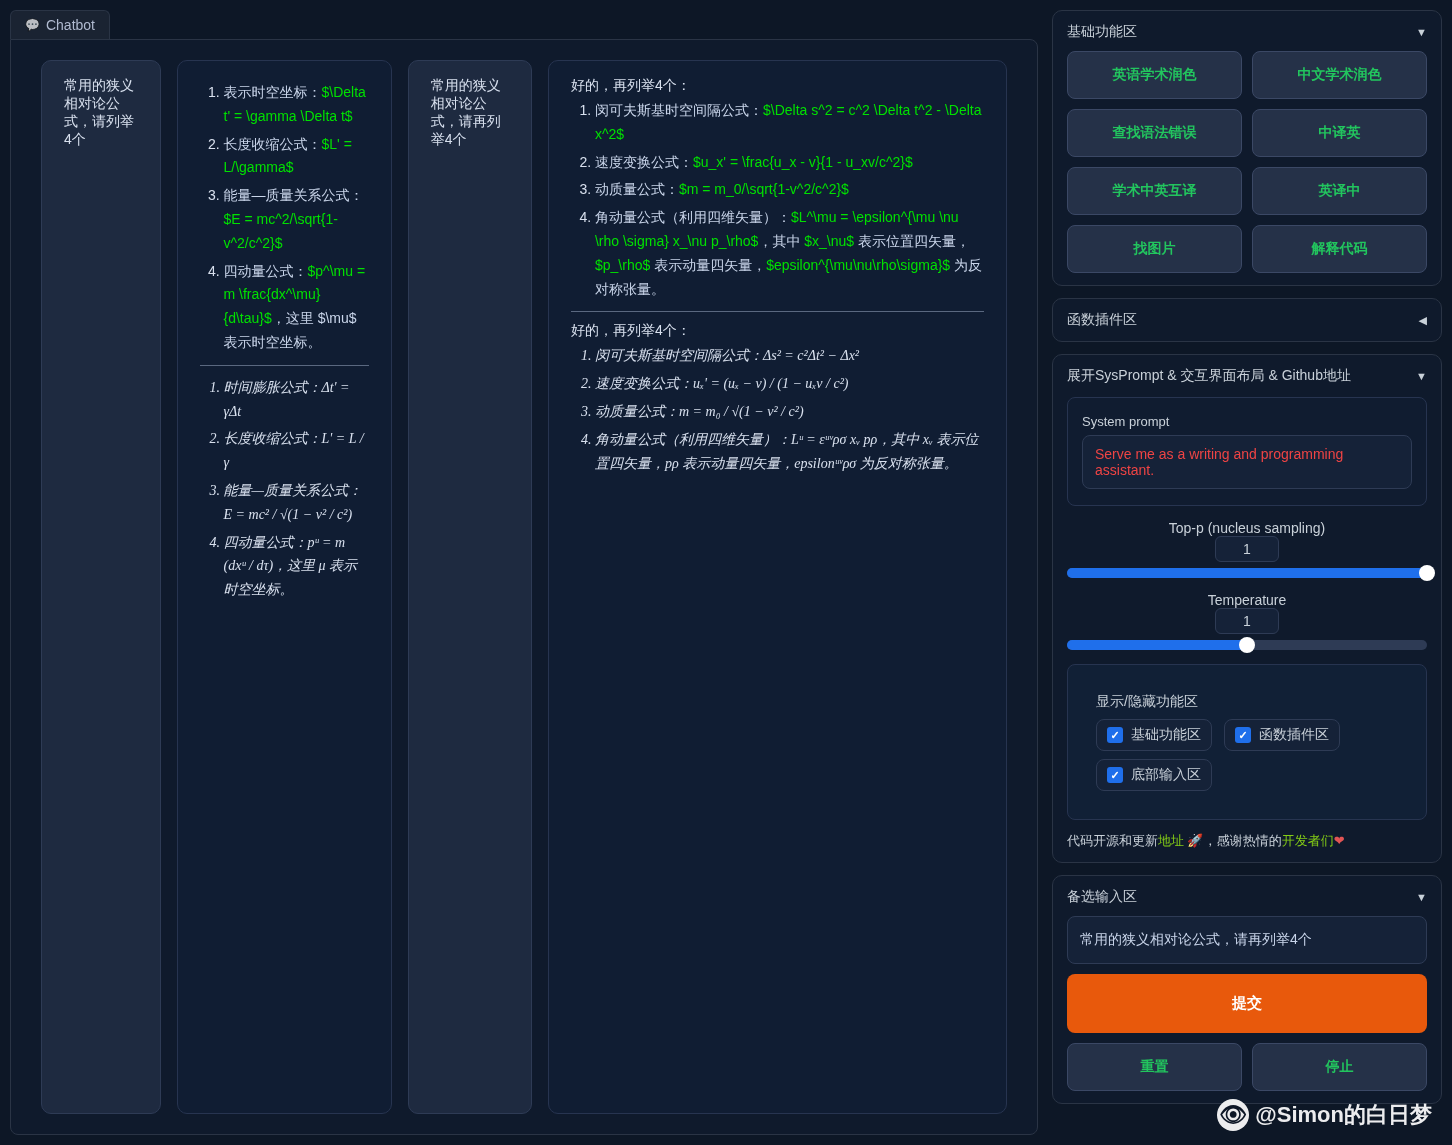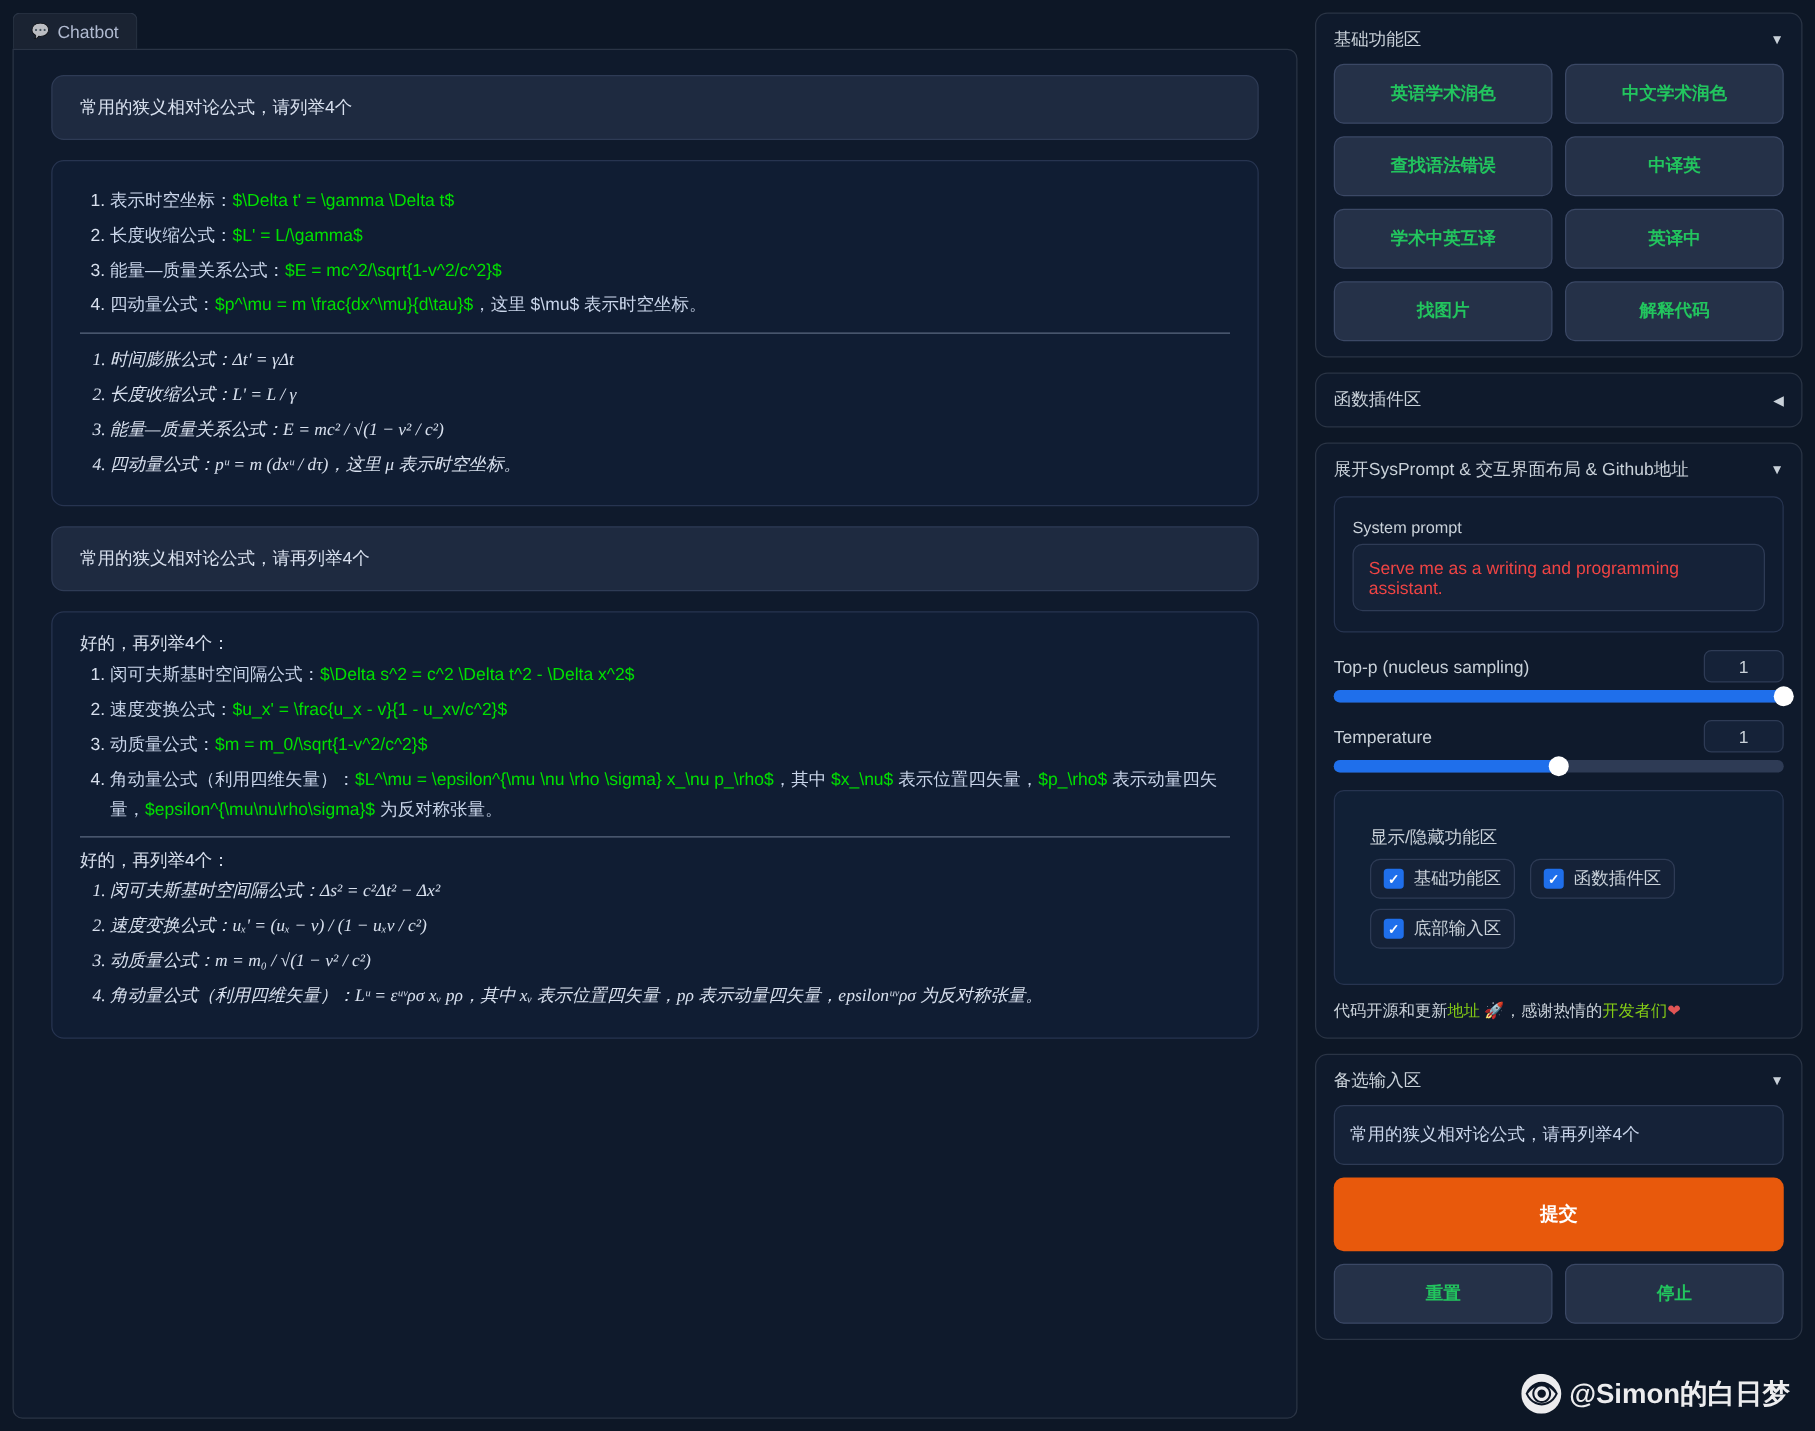--- a/index.html
+++ b/index.html
@@ -13,21 +13,21 @@
   overflow: hidden;
 }
 .app { display: flex; height: 100%; padding: 10px; gap: 14px; }
 .left { flex: 1; display: flex; flex-direction: column; }
 .right { width: 390px; display: flex; flex-direction: column; gap: 12px; }
 
 .tab-bar { display: flex; }
 .tab { background: #1a2332; border: 1px solid #2a3445; border-bottom: none; padding: 6px 14px; border-radius: 6px 6px 0 0; color: #b0bad0; display: flex; align-items: center; gap: 6px; }
 .tab .icon { font-size: 12px; opacity: .7; }
 
-.chat-area { flex: 1; border: 1px solid #2a3445; border-radius: 0 8px 8px 8px; padding: 20px 30px; overflow-y: auto; display: flex; flex-direction: column; gap: 16px; background: #0f1a2c; }
+.chat-area { flex: 1; border: 1px solid #2a3445; border-radius: 0 8px 8px 8px; padding: 20px 30px; overflow-y: auto; display: flex; gap: 16px; background: #0f1a2c; }
 
 .user-msg { background: #1e2a40; border: 1px solid #2e3b55; border-radius: 10px; padding: 16px 22px; color: #d8e0ee; }
 .bot-msg { background: #101d33; border: 1px solid #273450; border-radius: 10px; padding: 16px 22px; color: #d8e0ee; }
 
 .ol { list-style: decimal; padding-left: 24px; }
 .ol li { margin: 4px 0; line-height: 1.7; }
 .hr { border: none; border-top: 1px solid #5a6880; margin: 10px 0; }
 .label-text { color: #c9d5ea; }
 .latex-green { color: #00e000; font-weight: 500; }
 .rendered { font-style: italic; font-family: "Times New Roman", serif; }
@@ -36,21 +36,21 @@
 .panel-header { display: flex; justify-content: space-between; align-items: center; color: #c9d1d9; cursor: pointer; }
 .panel-header .chev { font-size: 11px; }
 .fn-grid { display: grid; grid-template-columns: 1fr 1fr; gap: 10px; margin-top: 10px; }
 .fn-btn { background: #253148; border: 1px solid #3b4865; border-radius: 8px; padding: 14px 6px; color: #22c55e; text-align: center; cursor: pointer; font-weight: 600; }
 
 .sub-panel { background: #101c30; border: 1px solid #273450; border-radius: 8px; padding: 16px 14px; margin-top: 12px; color: #c9d1d9; }
 .sys-label { margin-bottom: 6px; font-size: 13px; }
 .sys-box { background: #152238; border: 1px solid #2e3b55; border-radius: 8px; padding: 10px 12px; color: #ef4444; }
 
 .slider-row { margin-top: 14px; }
-.slider-head { display: flex; justify-content: space-between; align-items: center; margin-bottom: 6px; }
+.slider-head { display: flex; justify-content: space-between; align-items: center; margin-bottom: 6px; flex-direction: column; }
 .slider-val { background: #152238; border: 1px solid #2e3b55; border-radius: 6px; padding: 4px 0; width: 64px; text-align: center; }
 .slider { position: relative; height: 10px; background: #2e3b55; border-radius: 5px; }
 .slider-fill { position: absolute; inset: 0; background: #1f6feb; border-radius: 5px; }
 .slider-knob { position: absolute; top: 50%; width: 16px; height: 16px; background: #ffffff; border-radius: 50%; transform: translate(-50%, -50%); }
 .slider-full .slider-fill { right: 0; }
 .slider-full .slider-knob { left: 100%; }
 .slider-half .slider-fill { right: 50%; }
 .slider-half .slider-knob { left: 50%; }
 
 .vis-section { margin-top: 14px; background: #112036; border: 1px solid #273450; border-radius: 8px; padding: 28px; }

